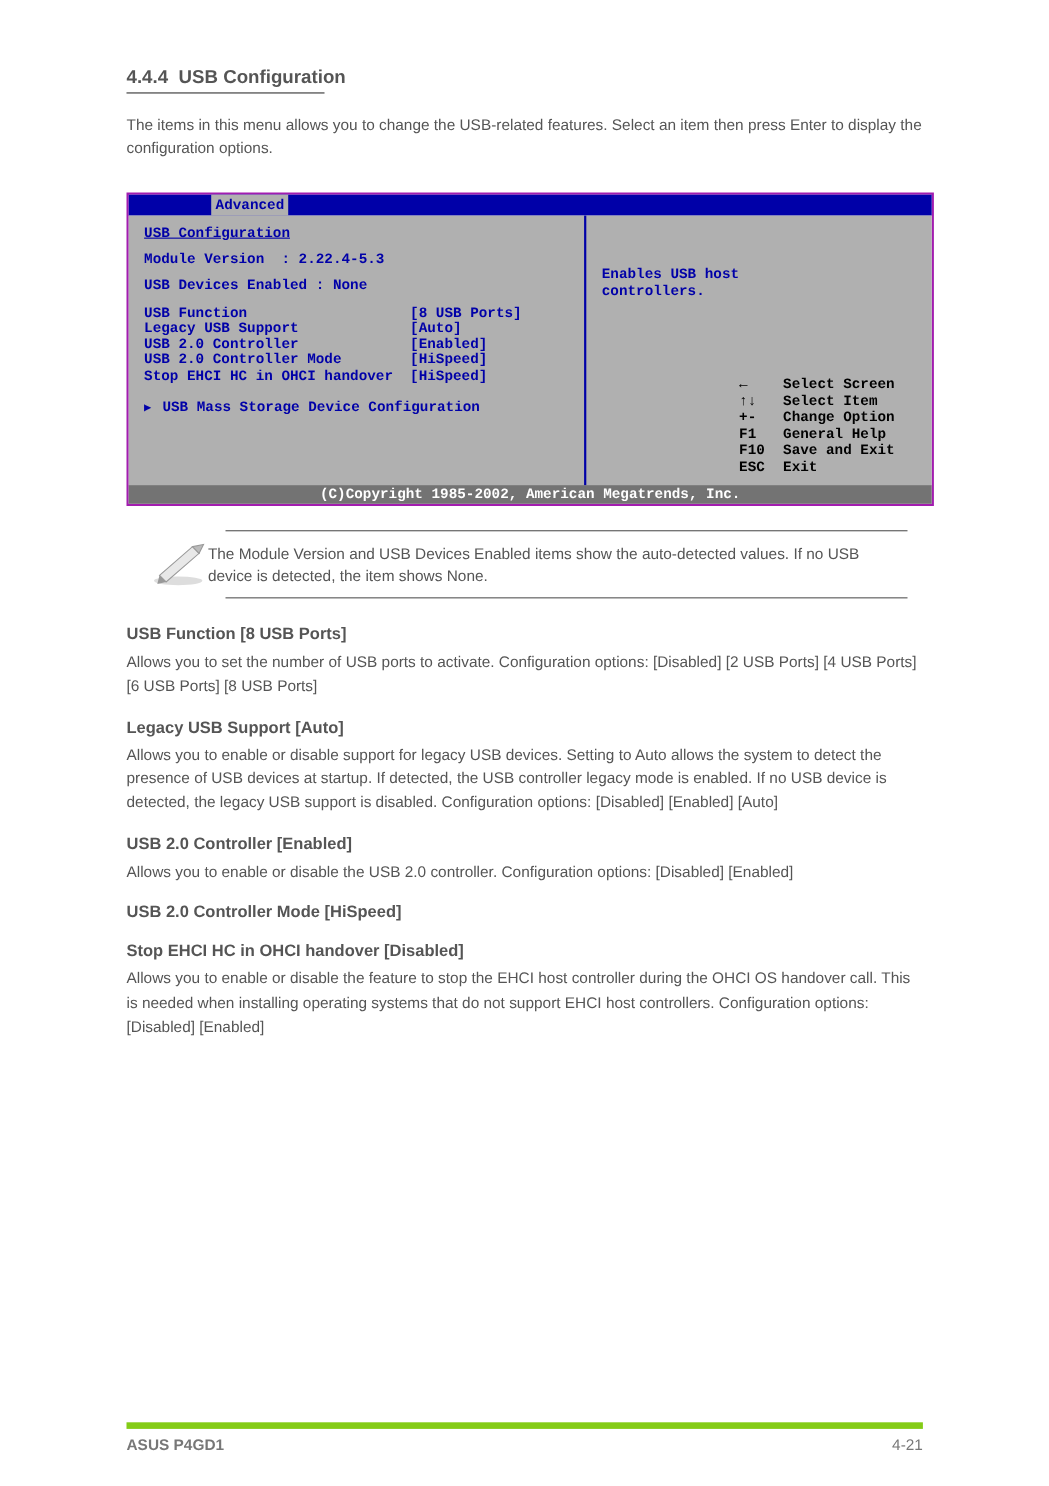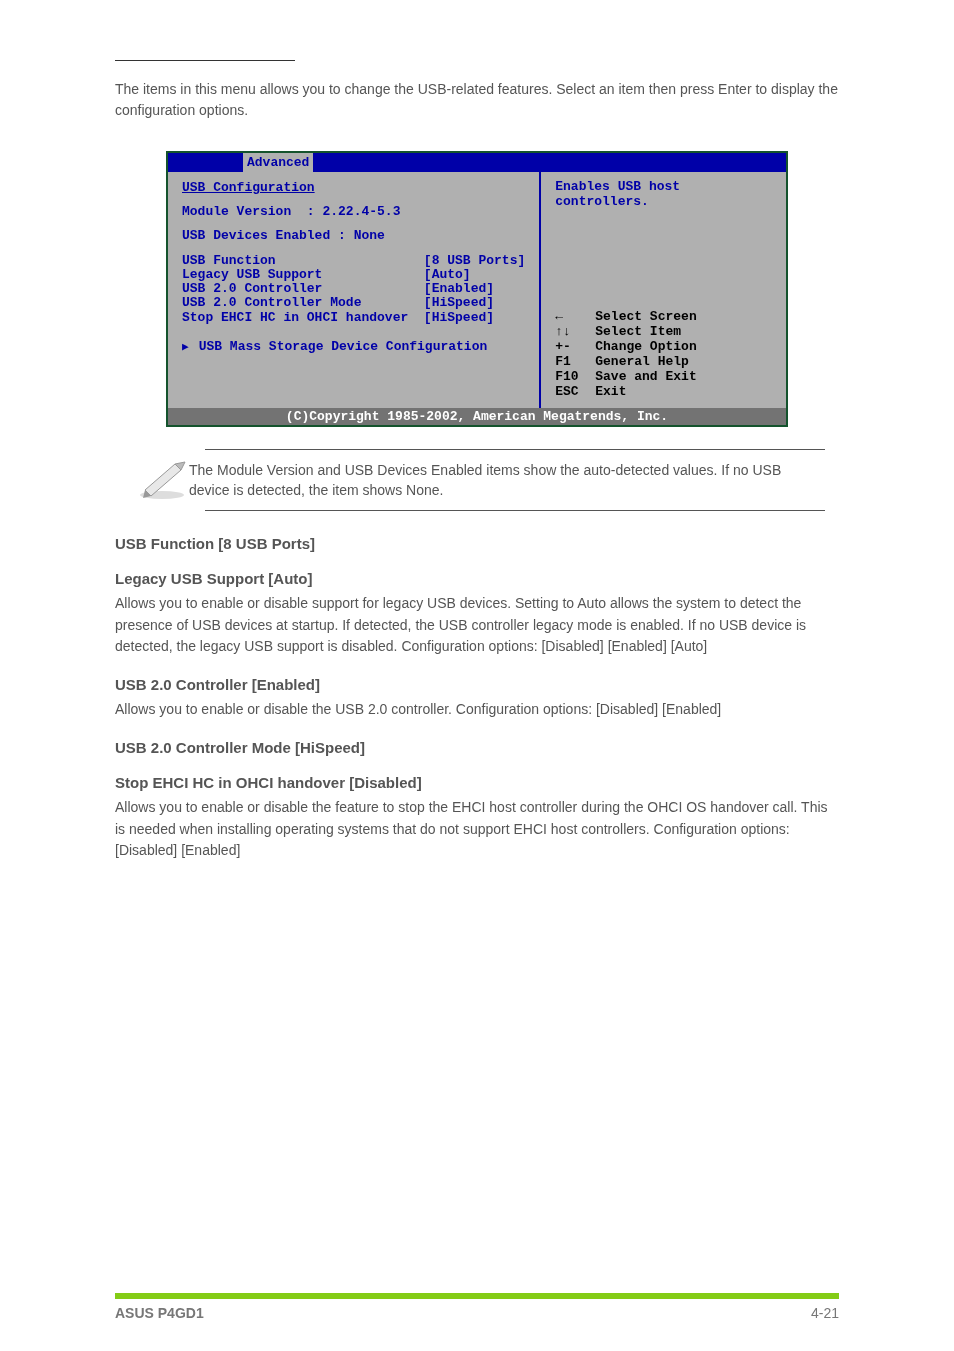--- a/index.html
+++ b/index.html
@@ -2,27 +2,27 @@
 <html><head>
   <meta charset="utf-8">
   <style>
     * { box-sizing: border-box; margin: 0; padding: 0; }
     body { width: 954px; height: 1351px; background: #fff; font-family: Arial, sans-serif; color: #333; position: relative; }
     .page { padding: 60px 115px 40px; }
     .sec-title { font-size: 17px; font-weight: bold; color: #555; margin-bottom: 4px; }
     .sec-line { border-bottom: 1px solid #333; width: 180px; margin-bottom: 18px; }
     .sec-desc { font-size: 14px; color: #555; margin-bottom: 30px; line-height: 1.5; }
 
-    .bios { width: 622px; margin: 0 auto 22px; border: 2px solid #14532d; font-family: "Courier New", monospace; font-size: 13px; }
+    .bios { width: 734px; margin: 0 auto 22px; border: 2px solid #a21caf; font-family: "Courier New", monospace; font-size: 13px; }
     .bios-hdr { display: flex; background: #0000a8; color: #fff; align-items: flex-end; }
     .bios-tab { background: #b0b0b0; color: #0000a8; padding: 2px 4px; font-weight: bold; margin-left: 75px; font-size: 13px; }
     .bios-title { flex: 1; text-align: center; font-weight: bold; letter-spacing: 1px; font-size: 14px; margin-right: 75px; }
     .bios-body { display: flex; background: #b0b0b0; color: #0000a8; }
     .bios-left { flex: 1.35; padding: 8px 14px 30px; border-right: 2px solid #0000a8; }
-    .bios-right { flex: 1; padding: 8px 14px; display: flex; flex-direction: column; }
+    .bios-right { flex: 1; padding: 8px 14px; display: flex; flex-direction: row; margin-top: 39px; }
     .bios-sec { font-weight: bold; text-decoration: underline; margin-bottom: 10px; }
     .bios-line { white-space: pre; font-weight: bold; line-height: 1.1; }
     .bios-sub { display: flex; align-items: center; font-weight: bold; margin-top: 14px; }
     .bios-arrow { margin-right: 10px; font-size: 11px; }
     .bios-hint { font-weight: bold; line-height: 1.15; white-space: pre; }
     .bios-nav { margin-top: auto; padding-top: 100px; font-weight: bold; line-height: 1.15; }
     .bios-nav-row { display: flex; }
     .bios-nav-key { width: 40px; color: #000; }
     .bios-nav-txt { color: #000; }
     .bios-foot { background: #737373; color: #fff; text-align: center; font-weight: bold; padding: 1px 0; font-size: 13px; }
@@ -35,20 +35,21 @@
     .item-title { font-size: 15px; font-weight: bold; color: #555; margin-bottom: 6px; }
     .item-desc { font-size: 14px; color: #555; line-height: 1.55; }
 
     .footer { position: absolute; bottom: 30px; left: 115px; right: 115px; display: flex; justify-content: space-between; border-top: 6px solid #84cc16; padding-top: 6px; font-size: 14px; color: #777; }
     .footer-left { font-weight: bold; }
   </style>
 </head>
 <body>
 
 <div class="page">
+  <div class="sec-title"><span>4.4.4</span>&nbsp;&nbsp;<span>USB Configuration</span></div>
   <div class="sec-line"></div>
   <div class="sec-desc">The items in this menu allows you to change the USB-related features. Select an item then press Enter to display the configuration options.</div>
 
   <div class="bios">
     <div class="bios-hdr">
       <span class="bios-tab">Advanced</span>
     </div>
     <div class="bios-body">
       <div class="bios-left">
         <div class="bios-sec">USB Configuration</div>
@@ -110,20 +111,21 @@
         <path d="M40 8 L46 14 L50 6 Z" fill="#bbb" stroke="#999"></path>
         <path d="M10 34 L16 40 L8 42 Z" fill="#999"></path>
       </svg>
     </div>
     <div class="note-txt">The Module Version and USB Devices Enabled items show the auto-detected values. If no USB device is detected, the item shows None.</div>
   </div>
 
   <div id="items">
       <div class="item-block">
         <div class="item-title">USB Function [8 USB Ports]</div>
+        <div class="item-desc">Allows you to set the number of USB ports to activate. Configuration options: [Disabled] [2 USB Ports] [4 USB Ports] [6 USB Ports] [8 USB Ports]</div>
       </div>
       <div class="item-block">
         <div class="item-title">Legacy USB Support [Auto]</div>
         <div class="item-desc">Allows you to enable or disable support for legacy USB devices. Setting to Auto allows the system to detect the presence of USB devices at startup. If detected, the USB controller legacy mode is enabled. If no USB device is detected, the legacy USB support is disabled. Configuration options: [Disabled] [Enabled] [Auto]</div>
       </div>
       <div class="item-block">
         <div class="item-title">USB 2.0 Controller [Enabled]</div>
         <div class="item-desc">Allows you to enable or disable the USB 2.0 controller. Configuration options: [Disabled] [Enabled]</div>
       </div>
       <div class="item-block">

